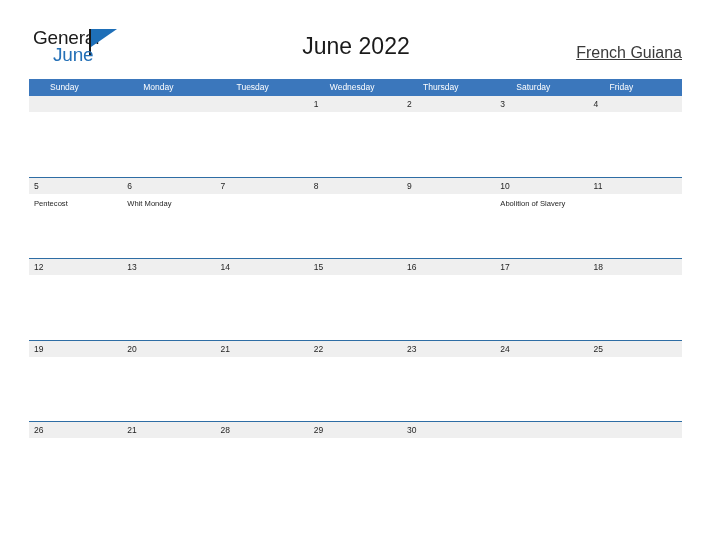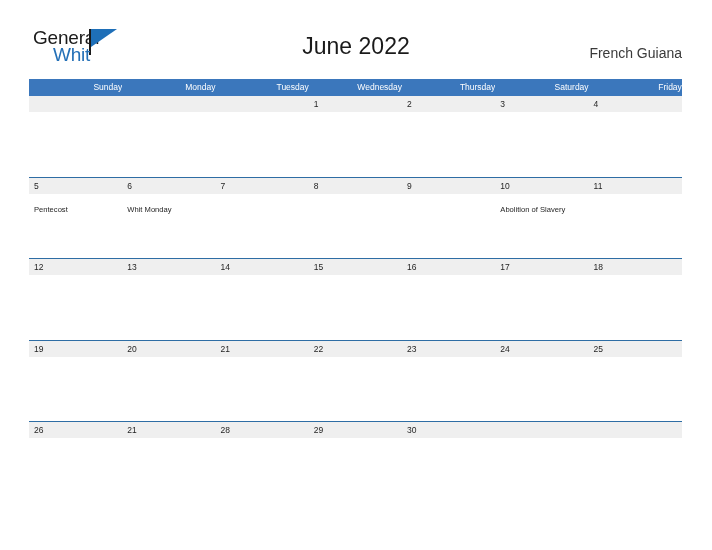--- a/index.html
+++ b/index.html
@@ -77,23 +77,24 @@
     text-align: center;
     font-size: 23px;
     color: #1a1a1a;
     line-height: 30px;
   }
 
   .country-label {
     position: absolute;
     right: 30px;
     top: 45px;
-    font-size: 14px;
+    font-size: 16px;
     color: #3a3a3a;
     line-height: 16px;
+    text-decoration: underline;
   }
 
   
   .calendar {
     position: absolute;
     left: 29px;
     top: 79px;
     width: 653px;
   }
 
@@ -101,25 +102,24 @@
     display: flex;
     width: 653px;
     height: 17px;
     background: #3b77bc;
   }
   .weekday-cell {
     width: 93.28px;
     font-size: 8.5px;
     color: #ffffff;
     line-height: 17px;
-    padding-left: 5px;
+    padding-left: 21px;
     box-sizing: border-box;
     white-space: nowrap;
     overflow: hidden;
-    text-align: right;
   }
 
   .week-row {
     width: 653px;
     height: 80.5px;
     position: relative;
     border-top: 1.5px solid #2e6da4;
   }
   .week-row.first {
     border-top: none;
@@ -152,40 +152,40 @@
 
   .events-band {
     display: flex;
     width: 653px;
     background: #ffffff;
   }
   .event-cell {
     width: 93.28px;
     box-sizing: border-box;
     padding-left: 5px;
-    padding-top: 10px;
+    padding-top: 4px;
   }
   .event-text {
     font-size: 7.6px;
     color: #1f1f1f;
     line-height: 11px;
     display: block;
     white-space: nowrap;
   }
 </style>
 </head>
 <body>
 
 <div class="page-header">
 
   <div class="logo">
     <span class="logo-general">General</span>
     <span class="logo-flagpole"></span>
     <span class="logo-triangle"></span>
-    <span class="logo-blue">Whit</span>
+    <span class="logo-blue">June</span>
   </div>
 
   <div class="calendar-title">June 2022</div>
 
   <div class="country-label">French Guiana</div>
 
 </div>
 
 <div class="calendar">
   <div class="weekday-header">

